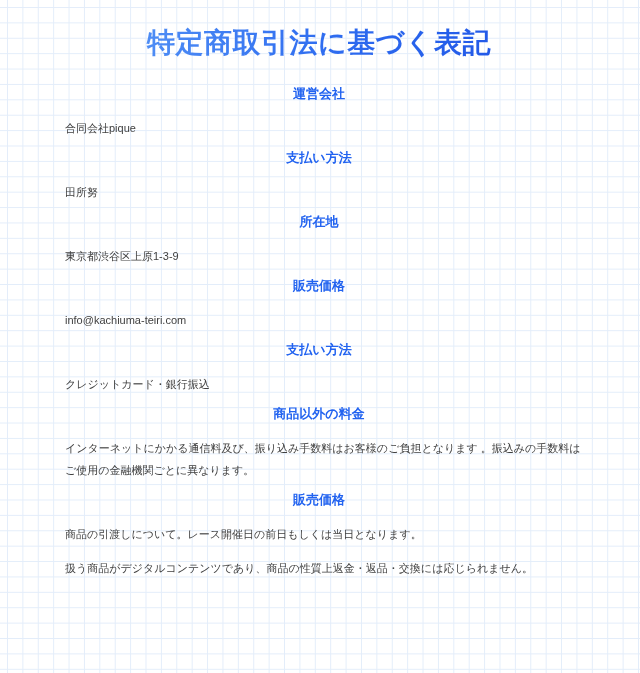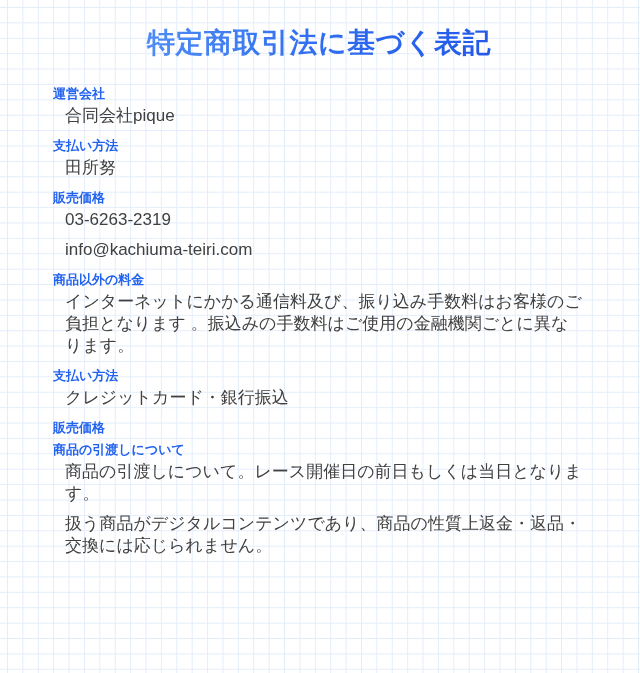--- a/index.html
+++ b/index.html
@@ -33,70 +33,73 @@
     background-clip: text;
     color: transparent;
   }
   .section { margin: 0; }
   .section-heading {
     margin: 0;
     font-size: 13px;
     line-height: 22px;
     font-weight: 700;
     color: var(--heading-color, #2263f0);
+    text-align: center;
   }
   .section-body {
-    margin: 0 0 8px 12px;
+    margin: 12px 0 8px 12px;
     max-width: 521px;
-    font-size: 17px;
+    font-size: 11px;
     line-height: 22px;
     color: var(--body-color, #404040);
   }
 </style>
 </head>
 <body>
 
 <div class="page">
   <h1 class="page-title">特定商取引法に基づく表記</h1>
 
   <div class="section">
     <h2 class="section-heading">運営会社</h2>
     <p class="section-body">合同会社pique</p>
   </div>
 
   <div class="section">
     <h2 class="section-heading">支払い方法</h2>
     <p class="section-body">田所努</p>
   </div>
 
+  <div class="section">
+    <h2 class="section-heading">所在地</h2>
+    <p class="section-body">東京都渋谷区上原1-3-9</p>
+  </div>
 
   <div class="section">
     <h2 class="section-heading">販売価格</h2>
-    <p class="section-body">03-6263-2319</p>
   </div>
 
   <div class="section">
     <p class="section-body">info@kachiuma-teiri.com</p>
+  </div>
+
+  <div class="section">
+    <h2 class="section-heading">支払い方法</h2>
+    <p class="section-body">クレジットカード・銀行振込</p>
   </div>
 
   <div class="section">
     <h2 class="section-heading">商品以外の料金</h2>
     <p class="section-body">インターネットにかかる通信料及び、振り込み手数料はお客様のご負担となります 。振込みの手数料はご使用の金融機関ごとに異なります。</p>
   </div>
 
   <div class="section">
-    <h2 class="section-heading">支払い方法</h2>
-    <p class="section-body">クレジットカード・銀行振込</p>
-  </div>
-
-  <div class="section">
     <h2 class="section-heading">販売価格</h2>
   </div>
 
   <div class="section">
-    <h2 class="section-heading">商品の引渡しについて</h2>
     <p class="section-body">商品の引渡しについて。レース開催日の前日もしくは当日となります。</p>
   </div>
 
   <div class="section">
     <p class="section-body">扱う商品がデジタルコンテンツであり、商品の性質上返金・返品・交換には応じられません。</p>
   </div>
 </div>
 
 </body></html>

